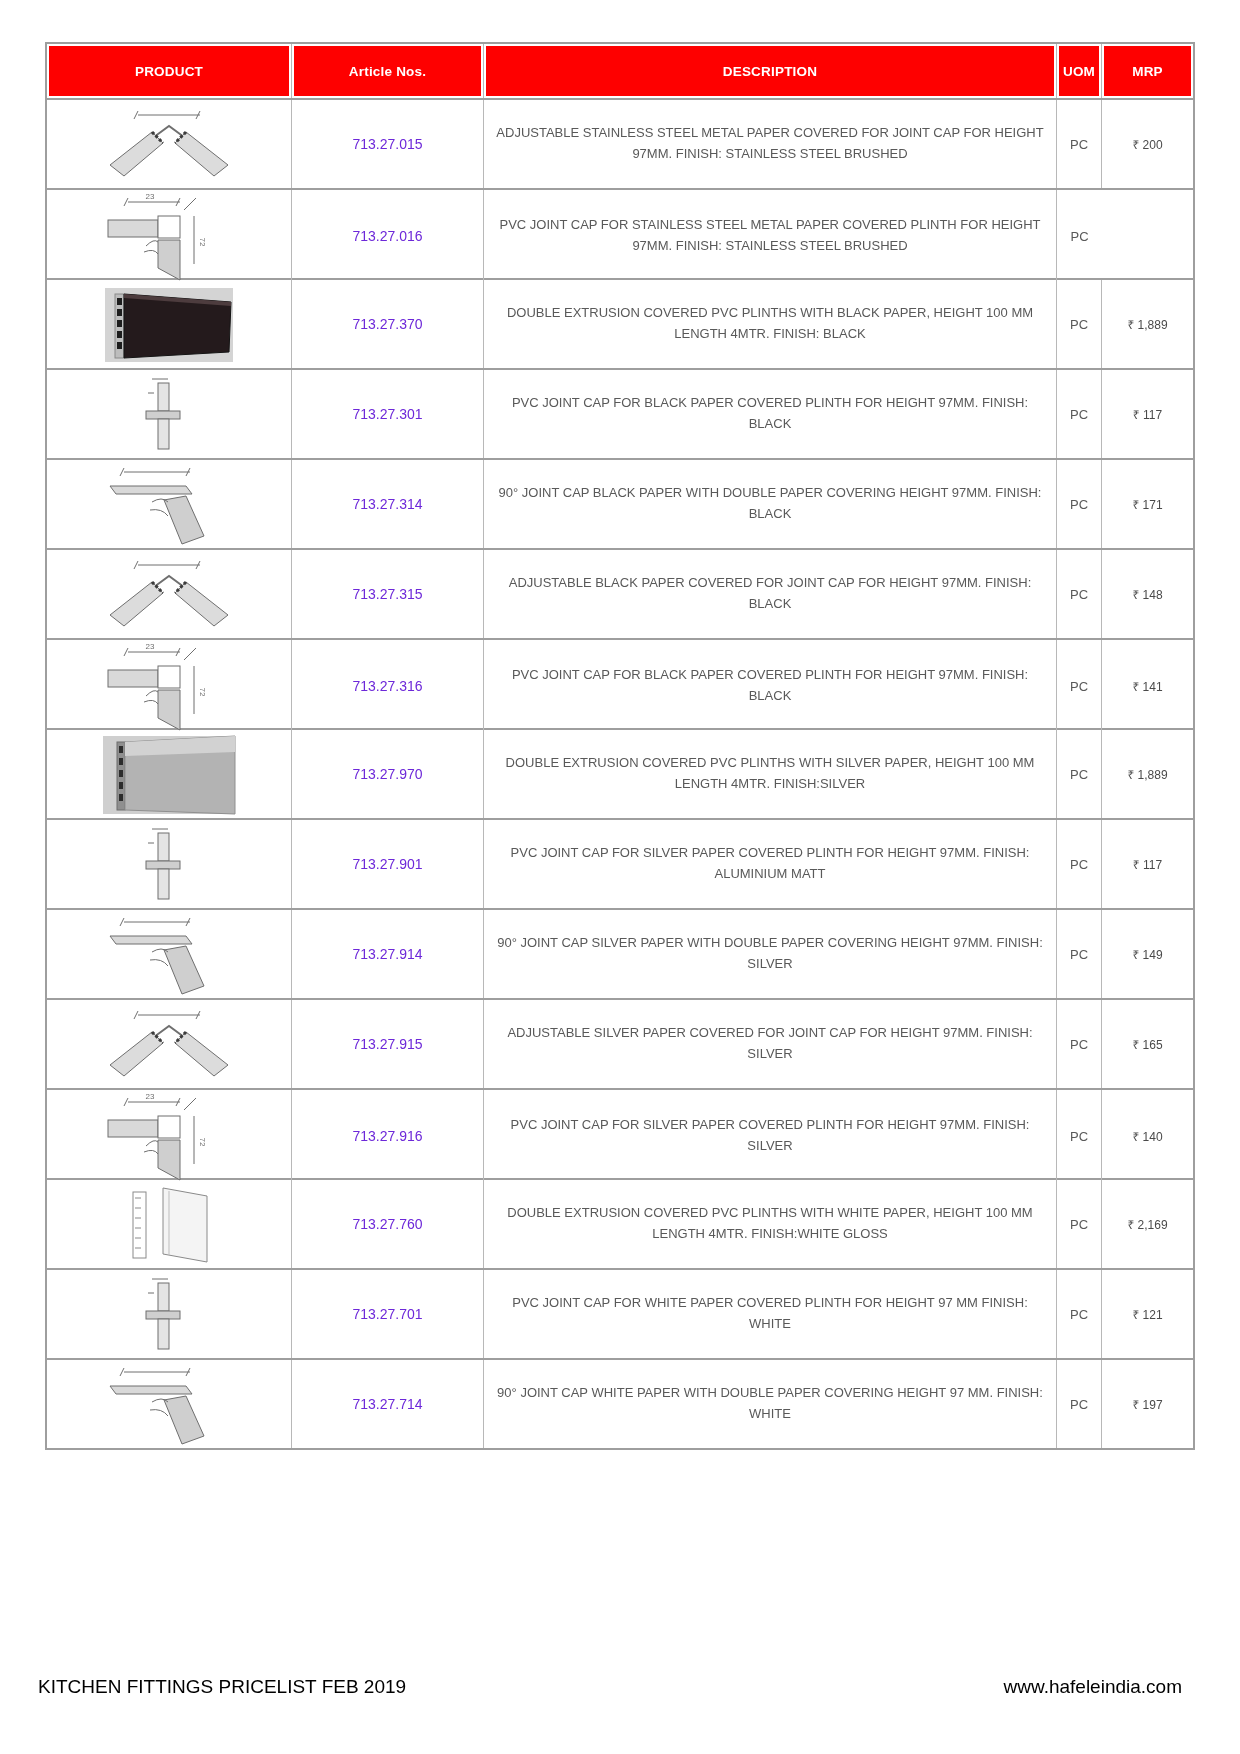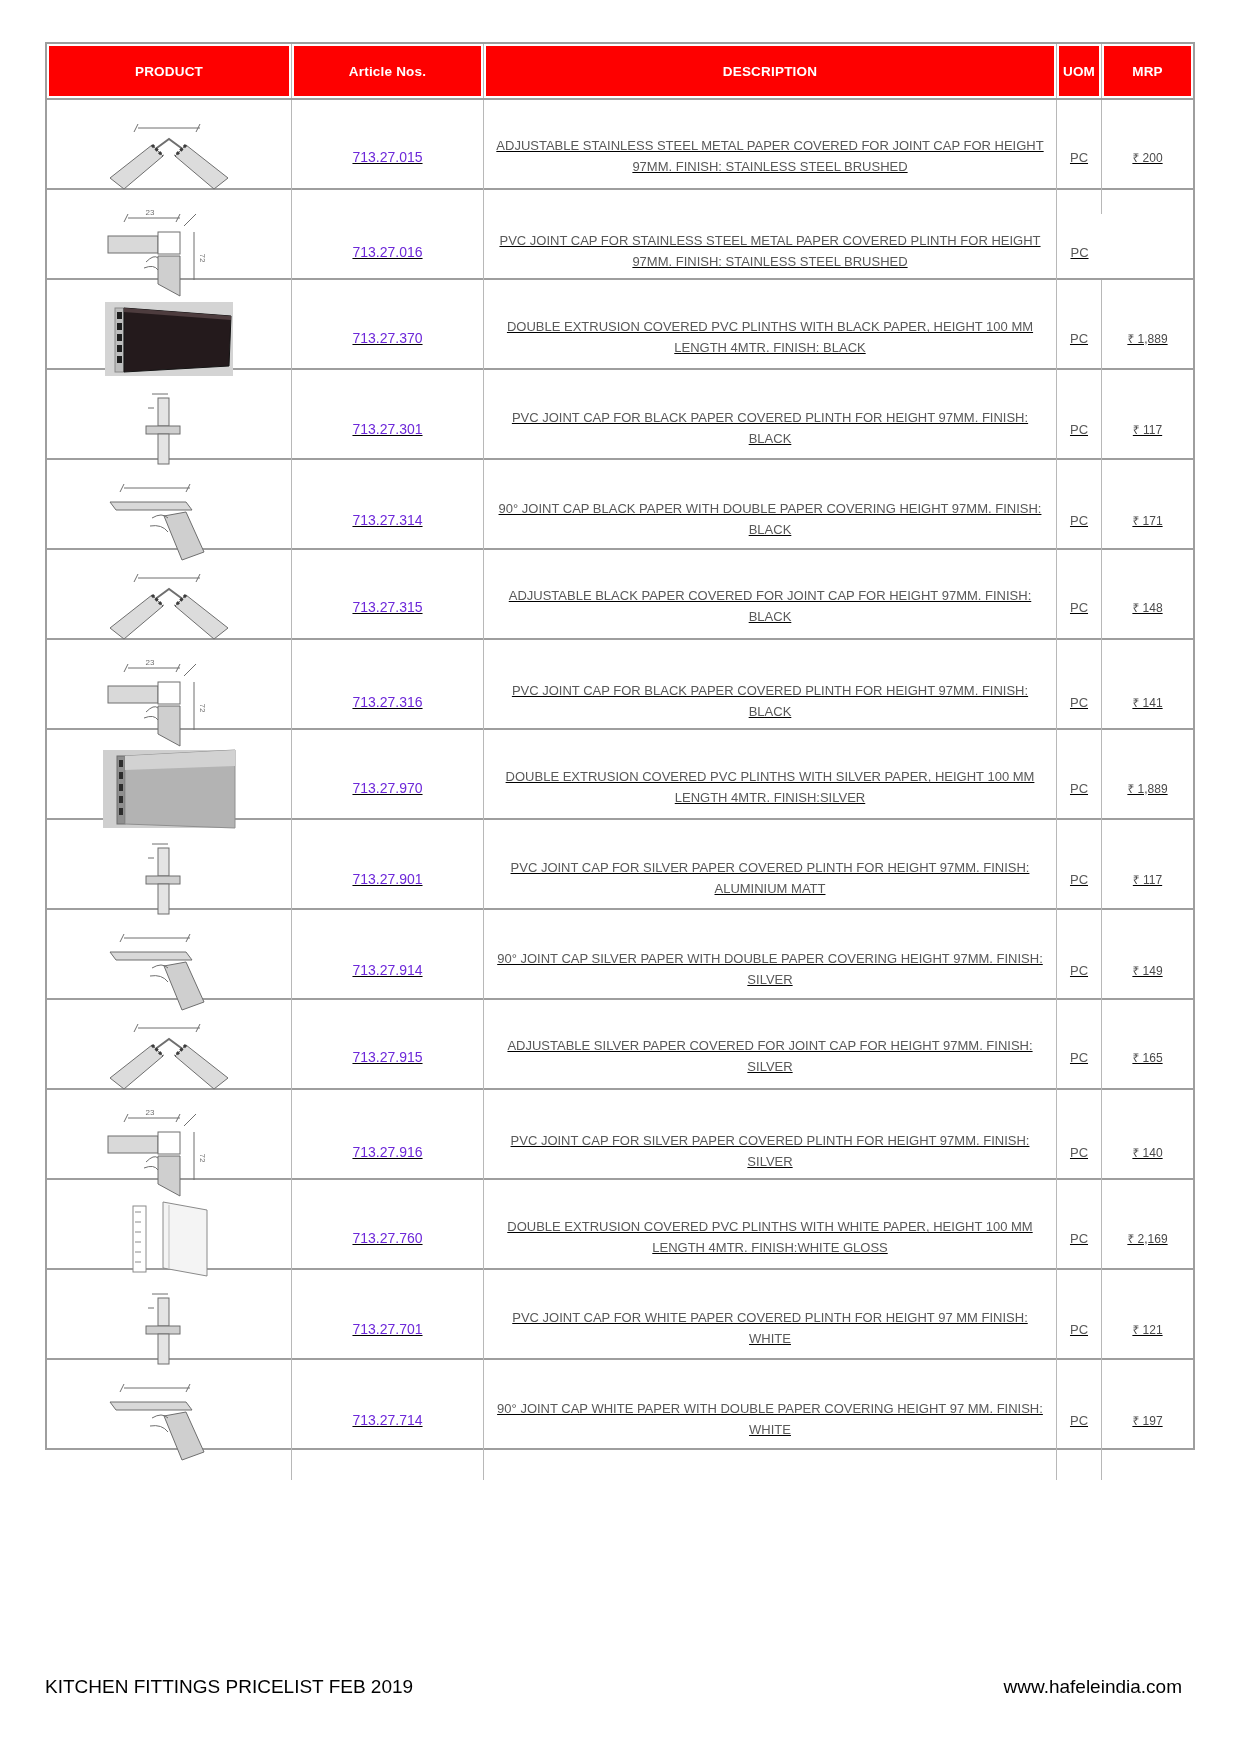--- a/index.html
+++ b/index.html
@@ -1,38 +1,38 @@
 <!DOCTYPE html>
 <html><head>
 <meta charset="utf-8">
 <style>
   html,body{margin:0;padding:0;background:#ffffff;}
   .page{position:relative;width:1240px;height:1754px;background:#ffffff;
         font-family:"Liberation Sans", sans-serif;overflow:hidden;}
   .pricetable{position:absolute;left:45px;top:42px;width:1150px;
         border:2px solid #9e9e9e;box-sizing:border-box;background:#ffffff;}
   .row{display:grid;grid-template-columns:245px 192px 573px 45px 91px;
-        border-bottom:2px solid #9e9e9e;text-decoration:underline;}
+        border-bottom:2px solid #9e9e9e;}
   .row:last-child{border-bottom:none;}
   .cell{border-right:1px solid #b8b8b8;display:flex;align-items:center;
         justify-content:center;box-sizing:border-box;position:relative;}
   .cell:last-child{border-right:none;}
   .head-row{height:54px;}
   .body-row{height:88px;}
   .head-cell{background:#ffffff;}
   .head-fill{position:absolute;left:2px;right:2px;top:2px;bottom:2px;
         background:#fe0000;display:flex;align-items:center;justify-content:center;}
   .head-label{color:#ffffff;font-size:13.5px;font-weight:bold;letter-spacing:.2px;}
   .art{font-size:14px;color:#6d28d9;}
   .desc{font-size:13px;color:#595959;text-align:center;line-height:1.6;
         padding:4px 12px;}
   .uom{font-size:13px;color:#595959;}
   .mrp{font-size:12px;color:#4a4a4a;}
-  .prod{padding:16px;}
-  .footer-left{position:absolute;left:45px;top:1676px;font-size:19px;color:#000000;}
+  .prod{padding:0;}
+  .footer-left{position:absolute;left:38px;top:1676px;font-size:19px;color:#000000;}
   .footer-right{position:absolute;right:58px;top:1676px;font-size:19px;color:#000000;}
   svg{display:block;}
 </style>
 </head>
 <body>
 
 <div class="page">
 
   <div class="pricetable">
     <div class="row head-row">

